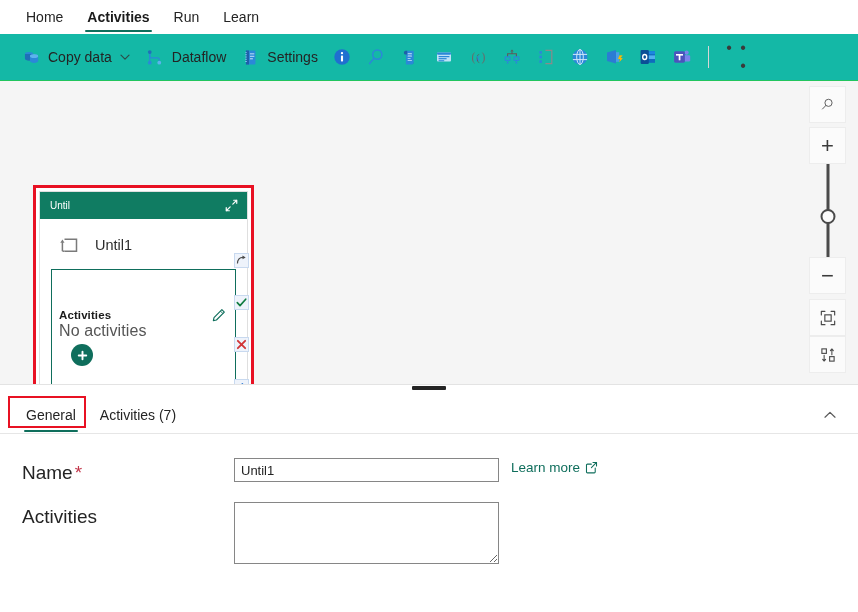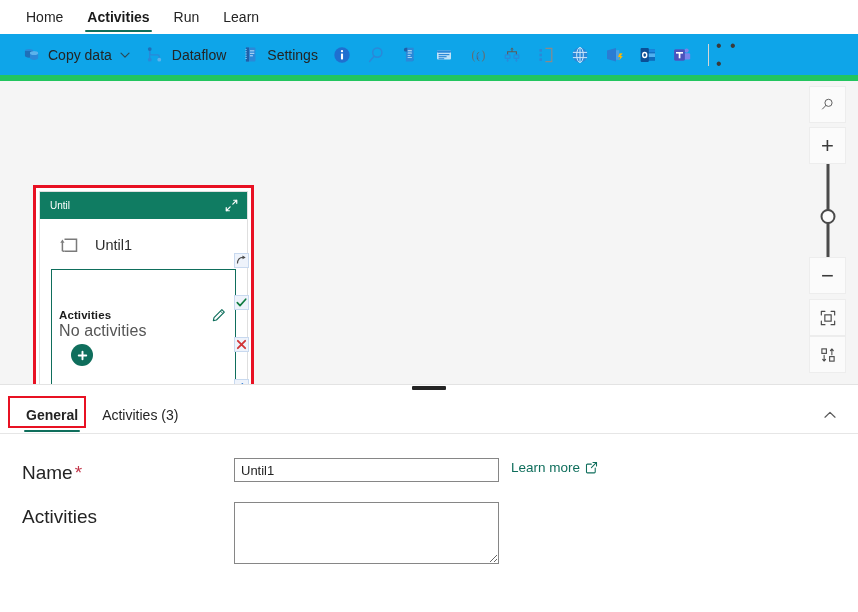--- a/index.html
+++ b/index.html
@@ -35,25 +35,26 @@
     position: absolute;
     left: 10px; right: 10px; bottom: 2px;
     height: 2.5px;
     background: #0f6e5c;
     border-radius: 2px;
   }
 
   
   .toolbar-wrap {
     height: 47px;
-    background: #0ea5e9;
-    border-bottom: 6px solid #22c55e;
+    background: #14b8a6;
+    border-bottom: 1px solid #22c55e;
     display: flex;
     align-items: center;
     padding: 0 12px 0 14px;
+    text-align: right;
   }
   .tb-item {
     display: flex;
     align-items: center;
     gap: 7px;
     height: 32px;
     padding: 0 7px;
     border-radius: 4px;
     cursor: pointer;
     font-size: 14px;
@@ -219,21 +220,21 @@
   }
   .ptab {
     position: relative;
     font-size: 14px;
     color: #242424;
     padding: 4px 12px 9px 12px;
     cursor: pointer;
     line-height: 18px;
     white-space: nowrap;
   }
-  .ptab.active { font-weight: 700; }
+  .ptab.active { font-weight: 400; }
   .ptab.active::after {
     content: ""; position: absolute; left: 10px; right: 10px; bottom: 1px;
     height: 2.5px; background: #0f6e5c; border-radius: 2px;
   }
   .ptab-sel-ring {
     position: absolute;
     left: 8px; top: 2px;
     width: 78px; height: 32px;
     border: 2.5px solid #e81123;
     pointer-events: none;
@@ -583,21 +584,21 @@
   <div class="grip"></div>
 </div>
 
 <div class="panel">
 
   <div class="panel-tabs">
     <div class="ptab active">
       <span>General</span>
     </div>
     <div class="ptab">
-      <span>Activities (3)</span>
+      <span>Activities (7)</span>
     </div>
     <div class="ptab-sel-ring"></div>
     <div class="panel-collapse">
       <svg width="14" height="14" viewBox="0 0 14 14">
         <path d="M2 9.2L7 4.4l5 4.8" fill="none" stroke="#5a5a5a" stroke-width="1.25" stroke-linecap="round" stroke-linejoin="round"></path>
       </svg>
     </div>
   </div>
 
   <div class="form">

